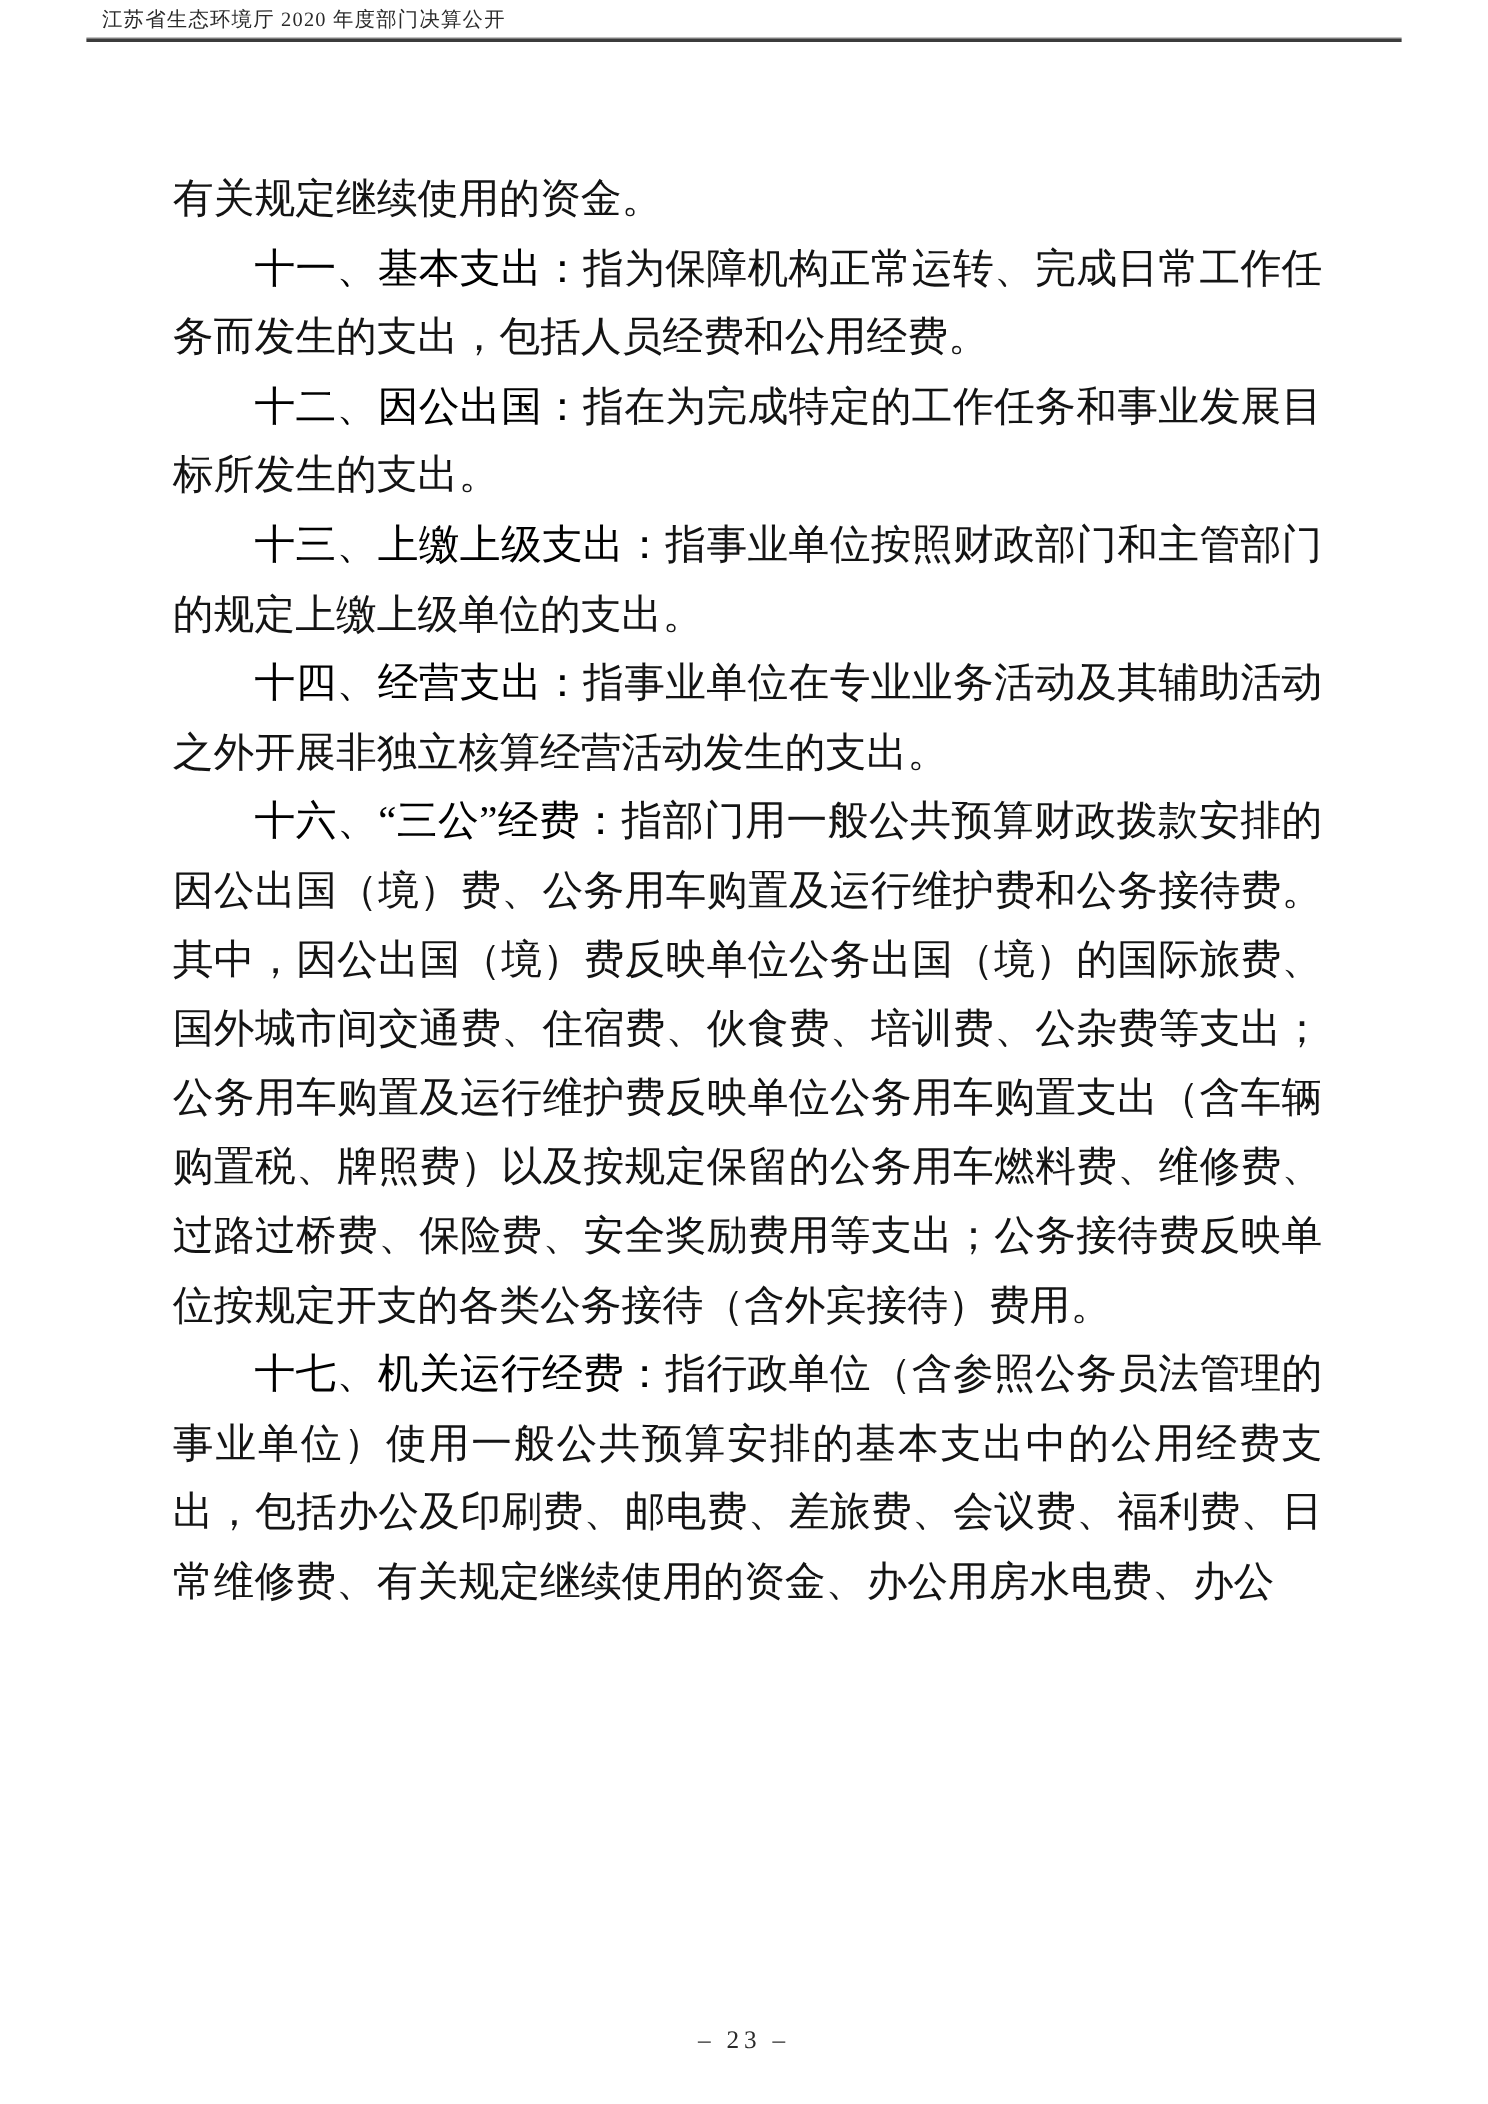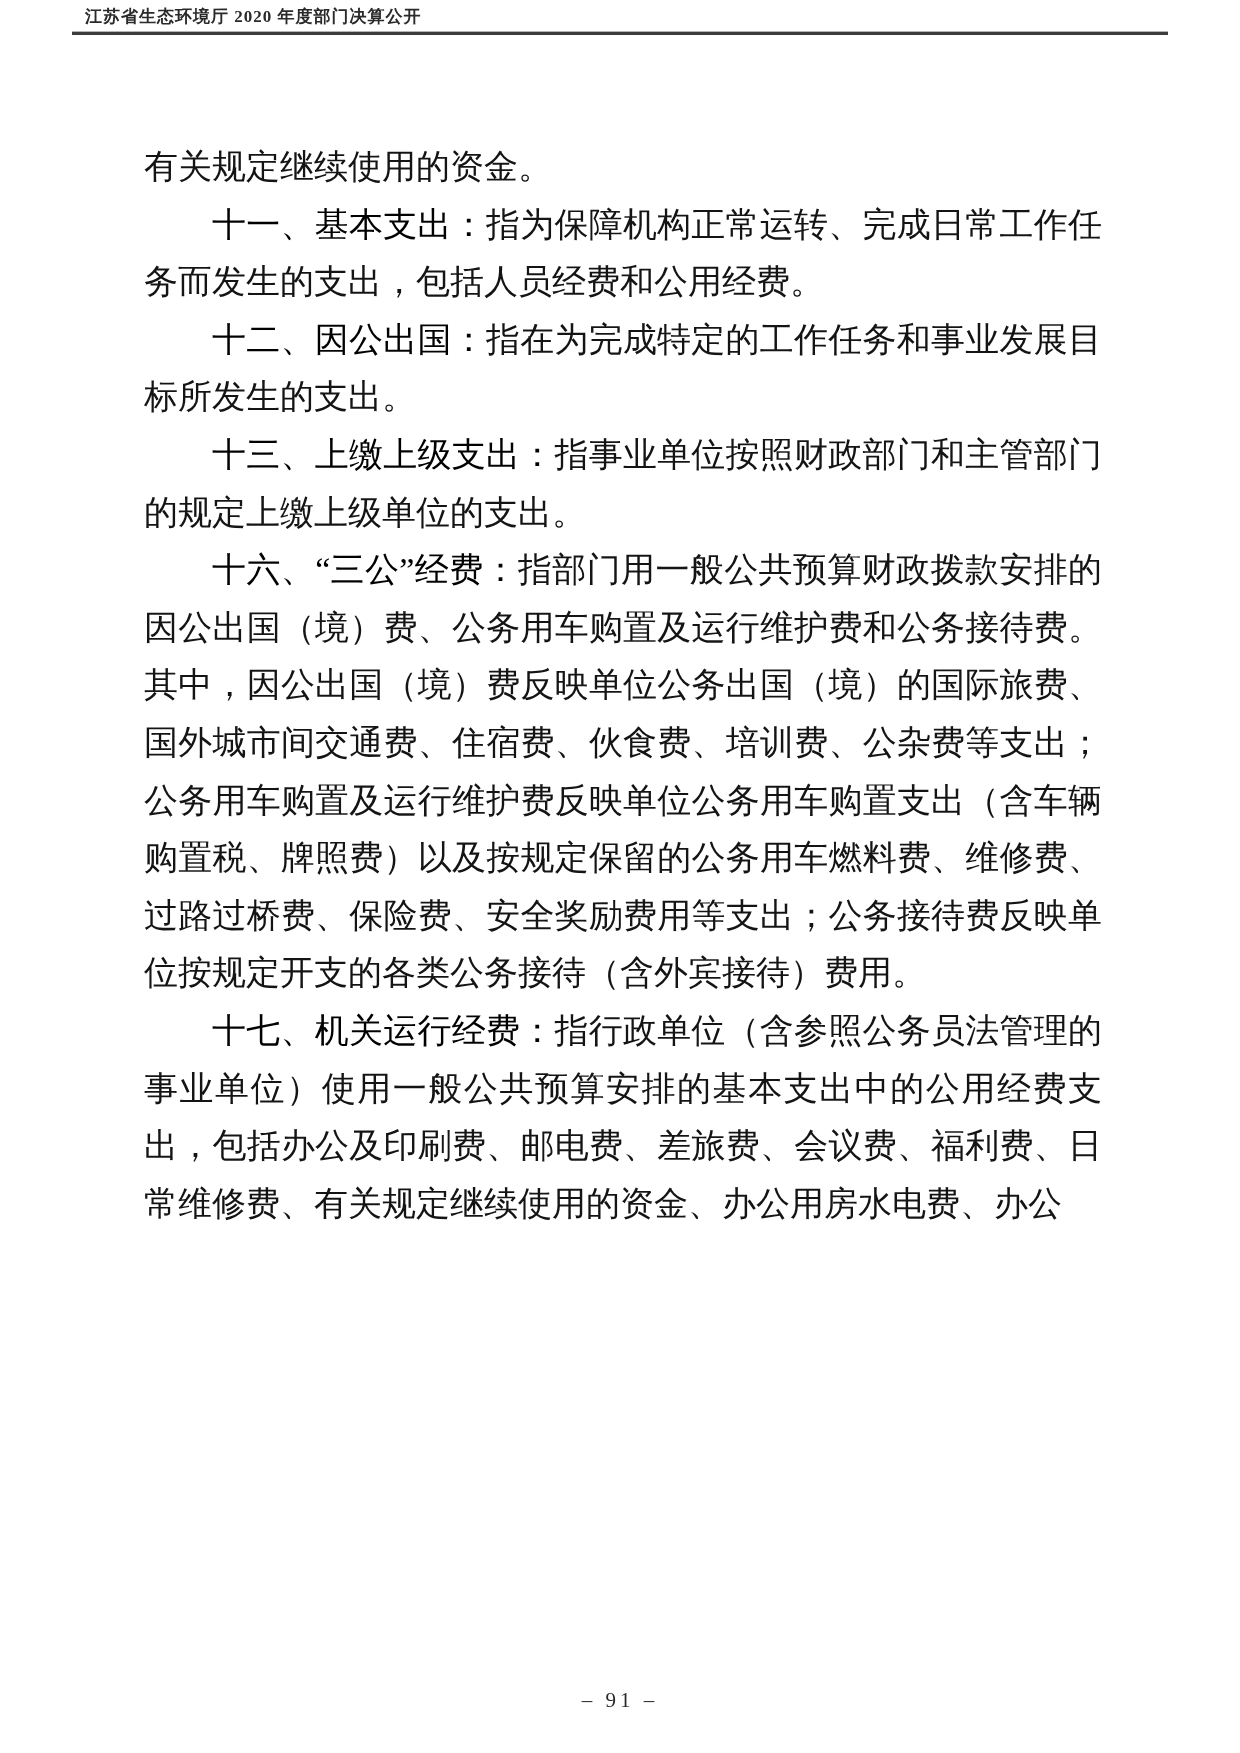--- a/index.html
+++ b/index.html
@@ -24,21 +24,20 @@
     top: 6px;
     width: 1096px;
   }
   .header-title {
     font-size: 17px;
     line-height: 22px;
     letter-spacing: 1px;
     color: #2a2a2a;
     padding-left: 13px;
     white-space: nowrap;
-    font-weight: bold;
   }
   .header-rule {
     margin-top: 3px;
     height: 4px;
     border-top: 1px solid #b5b5b5;
     border-bottom: 3px solid #3c3c3c;
   }
   
   .content {
     position: absolute;
@@ -85,25 +84,26 @@
   <main class="content">
 
     <p class="para"><span>有关规定继续使用的资金。</span></p>
 
     <p class="para indent"><span class="lead">十一、基本支出：</span><span>指为保障机构正常运转、完成日常工作任务而发生的支出，包括人员经费和公用经费。</span></p>
 
     <p class="para indent"><span class="lead">十二、因公出国：</span><span>指在为完成特定的工作任务和事业发展目标所发生的支出。</span></p>
 
     <p class="para indent"><span class="lead">十三、上缴上级支出：</span><span>指事业单位按照财政部门和主管部门的规定上缴上级单位的支出。</span></p>
 
+    <p class="para indent"><span class="lead">十四、经营支出：</span><span>指事业单位在专业业务活动及其辅助活动之外开展非独立核算经营活动发生的支出。</span></p>
 
 
     <p class="para indent"><span class="lead">十六、“三公”经费：</span><span>指部门用一般公共预算财政拨款安排的因公出国（境）费、公务用车购置及运行维护费和公务接待费。其中，因公出国（境）费反映单位公务出国（境）的国际旅费、国外城市间交通费、住宿费、伙食费、培训费、公杂费等支出；公务用车购置及运行维护费反映单位公务用车购置支出（含车辆购置税、牌照费）以及按规定保留的公务用车燃料费、维修费、过路过桥费、保险费、安全奖励费用等支出；公务接待费反映单位按规定开支的各类公务接待（含外宾接待）费用。</span></p>
 
     <p class="para indent"><span class="lead">十七、机关运行经费：</span><span>指行政单位（含参照公务员法管理的事业单位）使用一般公共预算安排的基本支出中的公用经费支出，包括办公及印刷费、邮电费、差旅费、会议费、福利费、日常维修费、有关规定继续使用的资金、办公用房水电费、办公</span></p>
 
   </main>
 
   <footer class="page-footer">
-    <span class="page-number">– 91 –</span>
+    <span class="page-number">– 23 –</span>
   </footer>
 
 </div>
 
 </body></html>

